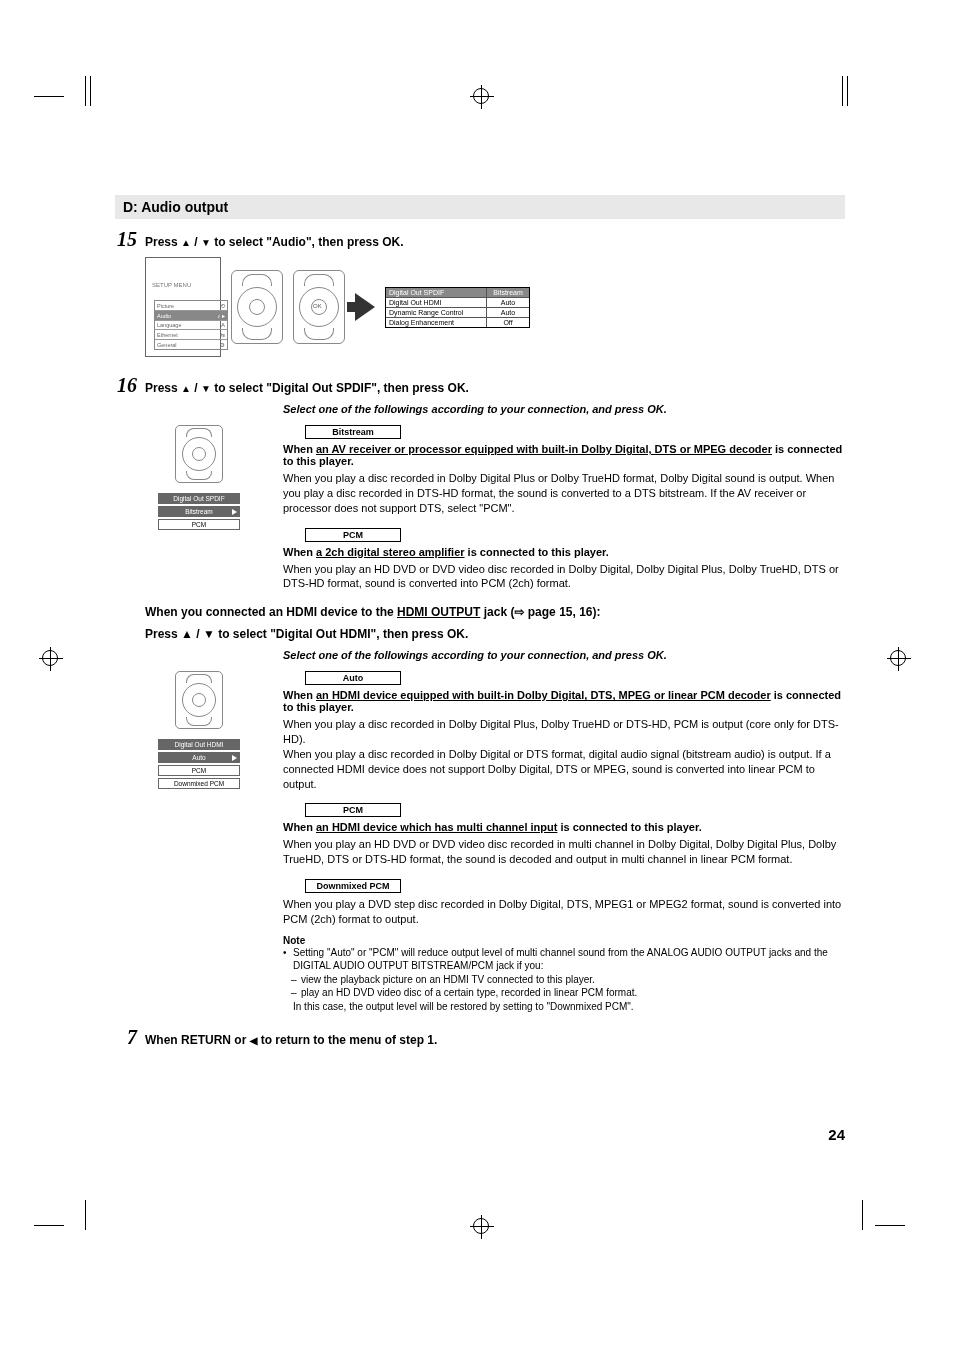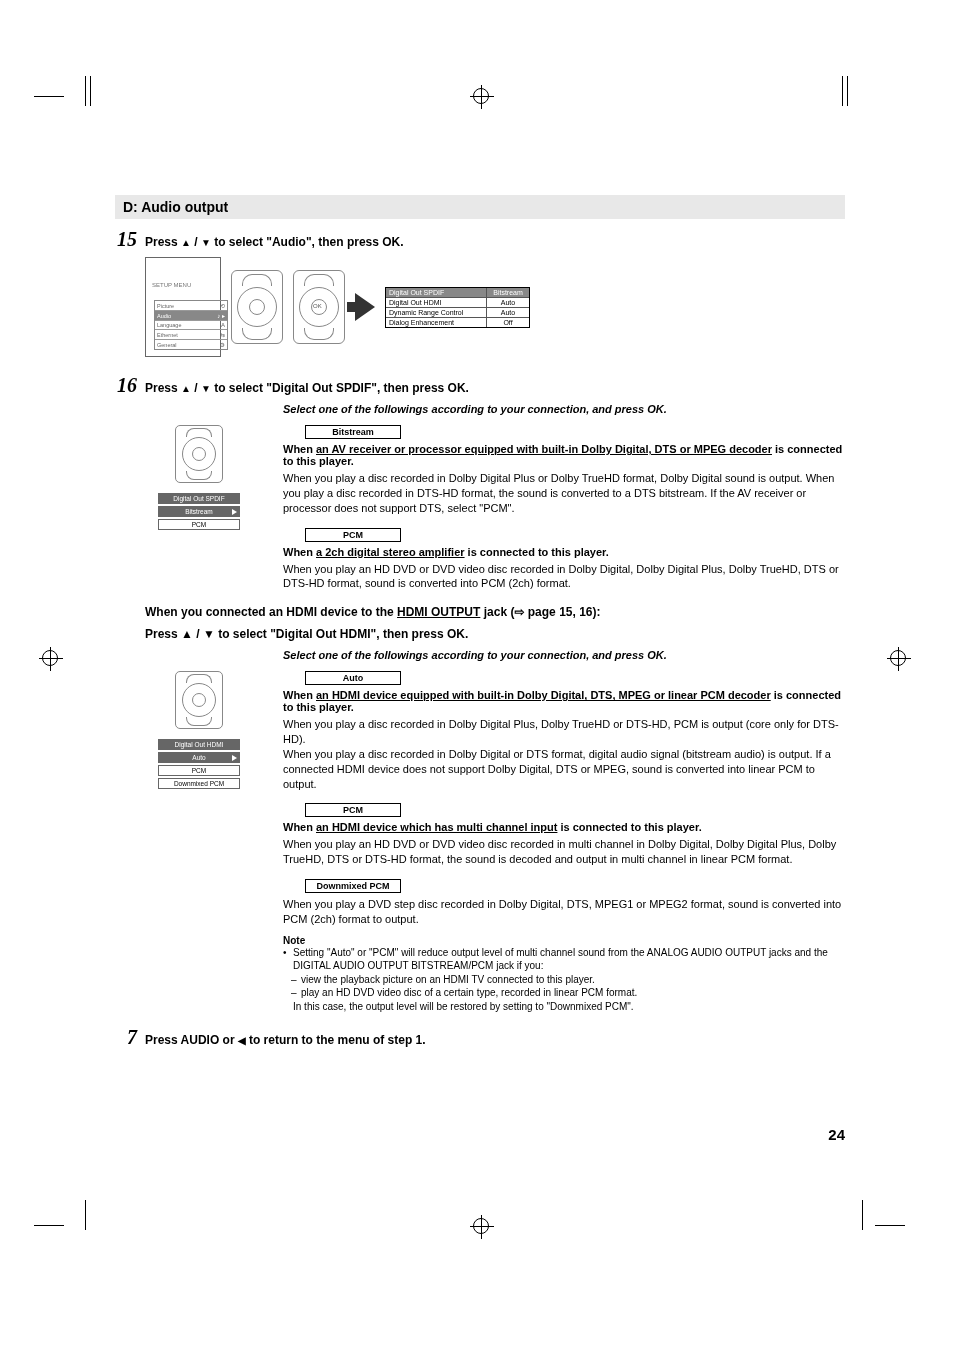--- a/index.html
+++ b/index.html
@@ -369,19 +369,19 @@
           </ul>
         </div>
       </div>
     </div>
   </div>
 
   <div class="step" style="margin-top:8px;">
     <div class="step-num">7</div>
     <div class="step-body">
       <div class="step-title">
-        <span>Press AUDIO or </span><span class="tri">◀</span><span> to return to the menu of step 1.</span>
+        <span>When RETURN or </span><span class="tri">◀</span><span> to return to the menu of step 1.</span>
       </div>
     </div>
   </div>
 
   <div class="page-num">24</div>
 </div>
 
 </body></html>

